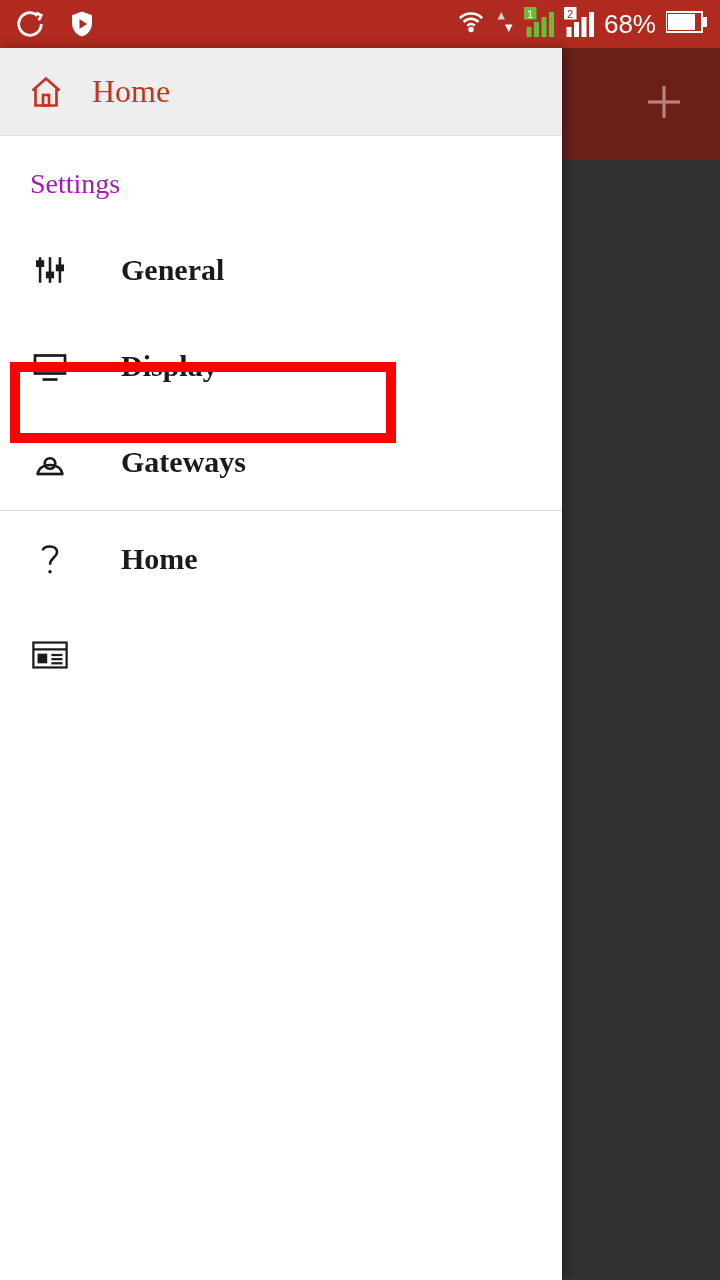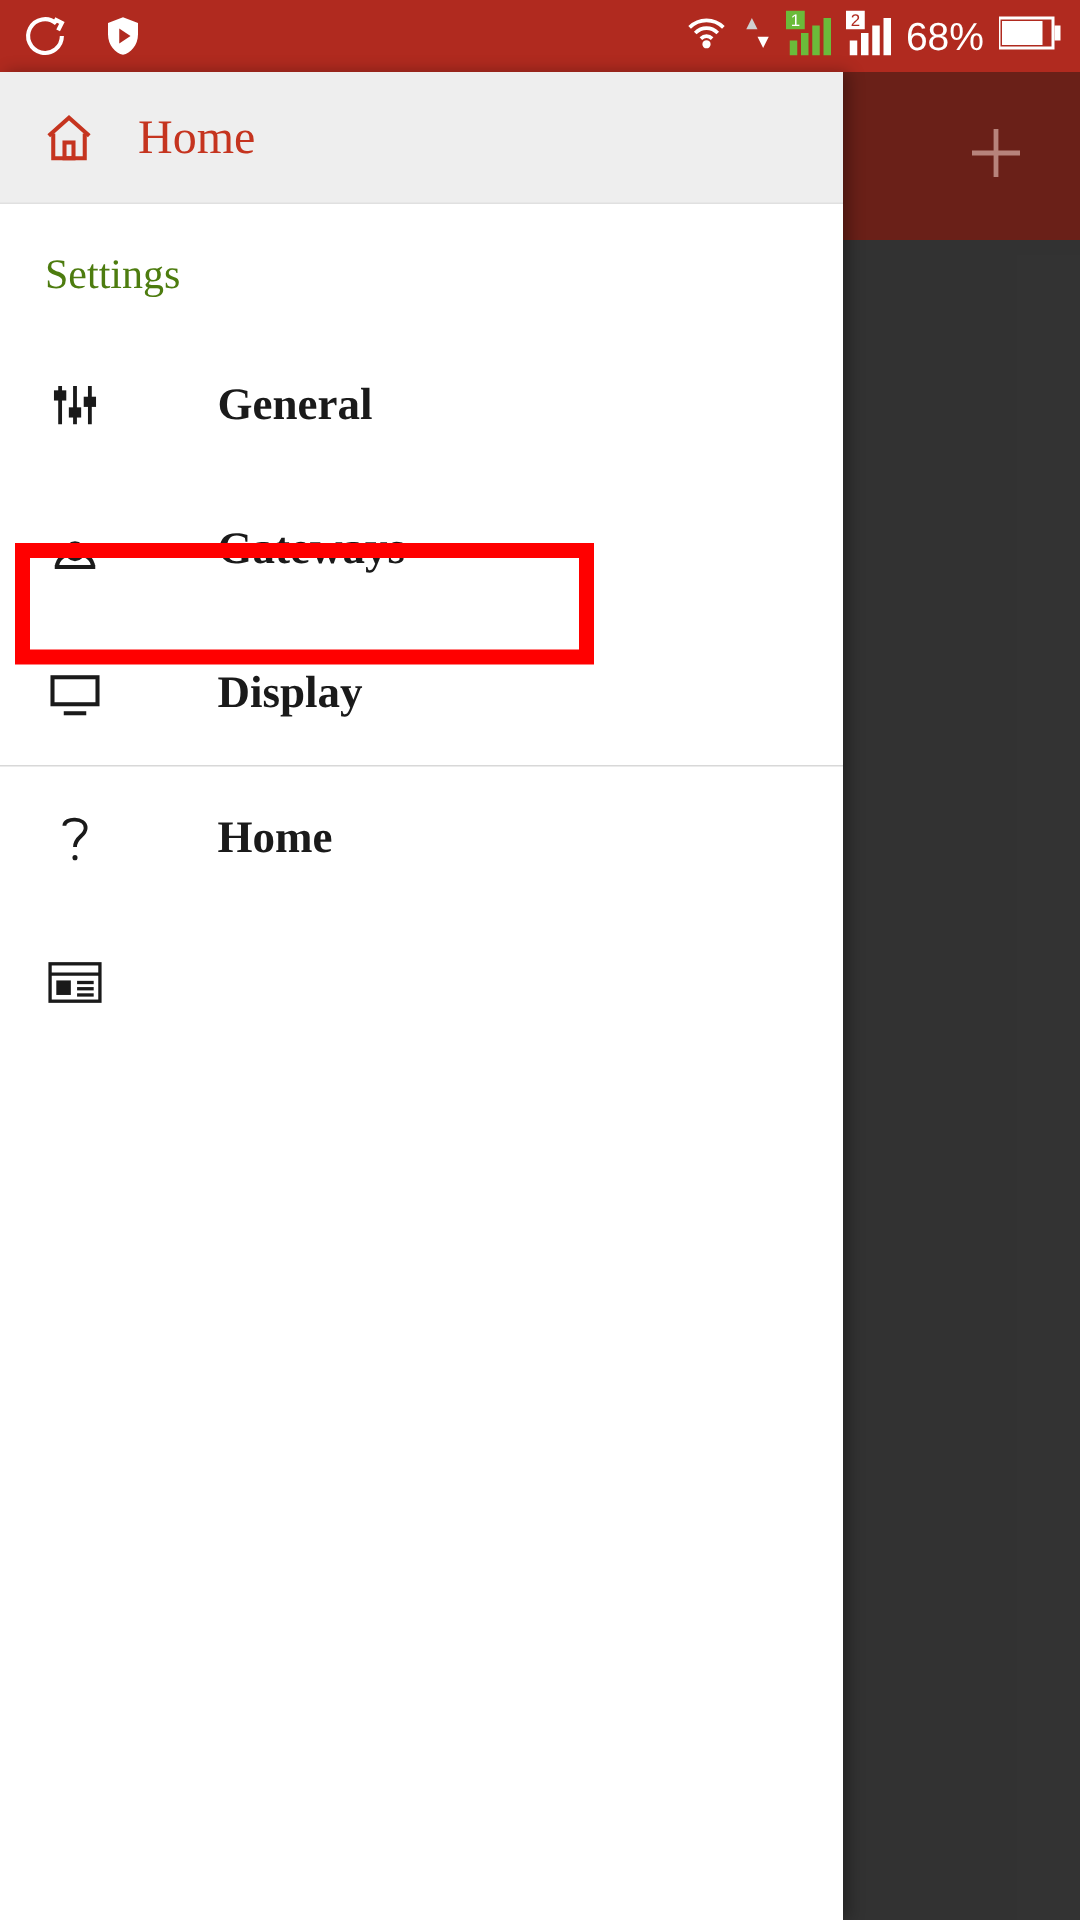--- a/index.html
+++ b/index.html
@@ -69,28 +69,28 @@
       border-bottom: 1px solid #e0e0e0;
     }
     .home-row .label {
       font-size: 32px;
       color: #c5341f;
       font-weight: 500;
     }
     .section-header {
       padding: 32px 0 22px 30px;
       font-size: 28px;
-      color: #4d7c0f;
+      color: #a21caf;
     }
     .menu-item {
       height: 96px;
       display: flex;
       align-items: center;
       padding-left: 32px;
-      gap: 77px;
+      gap: 53px;
     }
     .menu-item .label {
       font-size: 30px;
       color: #1a1a1a;
       font-weight: 600;
     }
     .icon-wrap {
       width: 36px;
       display: flex;
       justify-content: center;
@@ -211,36 +211,36 @@
         <rect x="10" y="14" width="4" height="3" fill="#1a1a1a"></rect>
         <rect x="17" y="9" width="4" height="3" fill="#1a1a1a"></rect>
       </svg>
     </span>
     <span class="label">General</span>
   </div>
 
   <div class="menu-item">
     <span class="icon-wrap">
       <svg width="36" height="36" viewBox="0 0 24 24" fill="none" stroke="#1a1a1a" stroke-width="1.8">
+        <rect x="2" y="5" width="20" height="12"></rect>
+        <line x1="7" y1="21" x2="17" y2="21"></line>
+      </svg>
+    </span>
+    <span class="label">Display</span>
+  </div>
+
+  <div class="menu-item">
+    <span class="icon-wrap">
+      <svg width="36" height="36" viewBox="0 0 24 24" fill="none" stroke="#1a1a1a" stroke-width="1.8">
         <path d="M4 20 C4 12 20 12 20 20"></path>
         <circle cx="12" cy="13" r="3.5"></circle>
         <line x1="3" y1="20" x2="21" y2="20"></line>
       </svg>
     </span>
     <span class="label">Gateways</span>
-  </div>
-
-  <div class="menu-item">
-    <span class="icon-wrap">
-      <svg width="36" height="36" viewBox="0 0 24 24" fill="none" stroke="#1a1a1a" stroke-width="1.8">
-        <rect x="2" y="5" width="20" height="12"></rect>
-        <line x1="7" y1="21" x2="17" y2="21"></line>
-      </svg>
-    </span>
-    <span class="label">Display</span>
   </div>
 
 
   <div class="divider"></div>
 
 
   <div class="menu-item">
     <span class="icon-wrap">
       <svg width="34" height="40" viewBox="0 0 24 28" fill="none" stroke="#1a1a1a" stroke-width="1.8">
         <path d="M7 8 C7 4 17 4 17 9 C17 13 12 13 12 18"></path>

